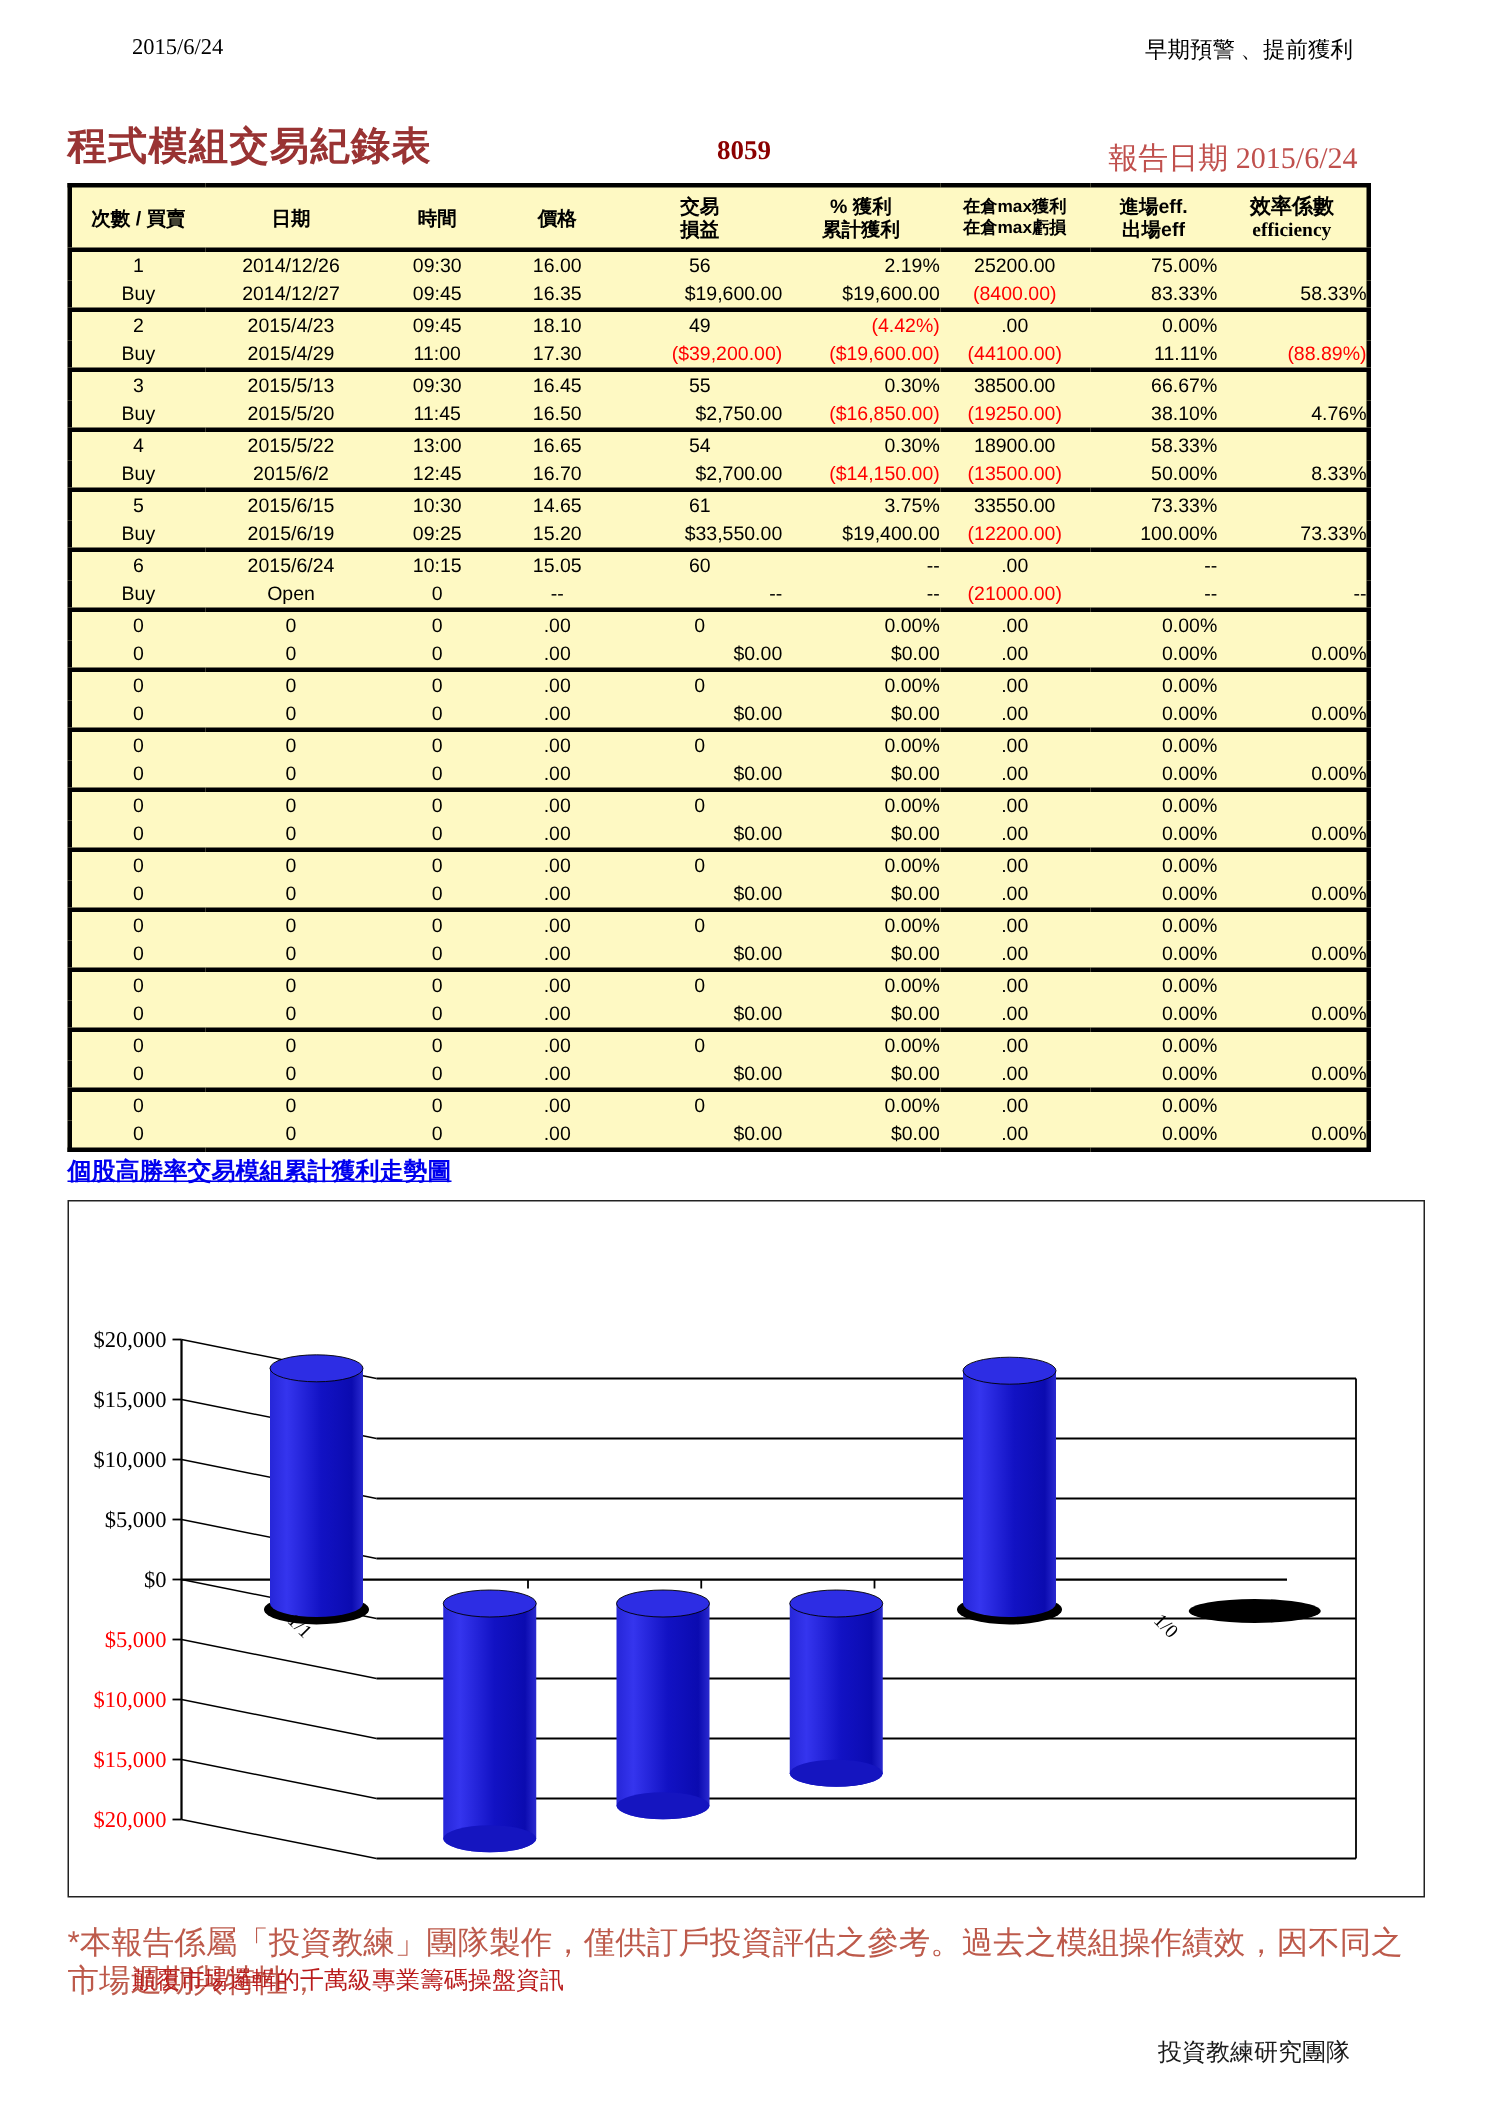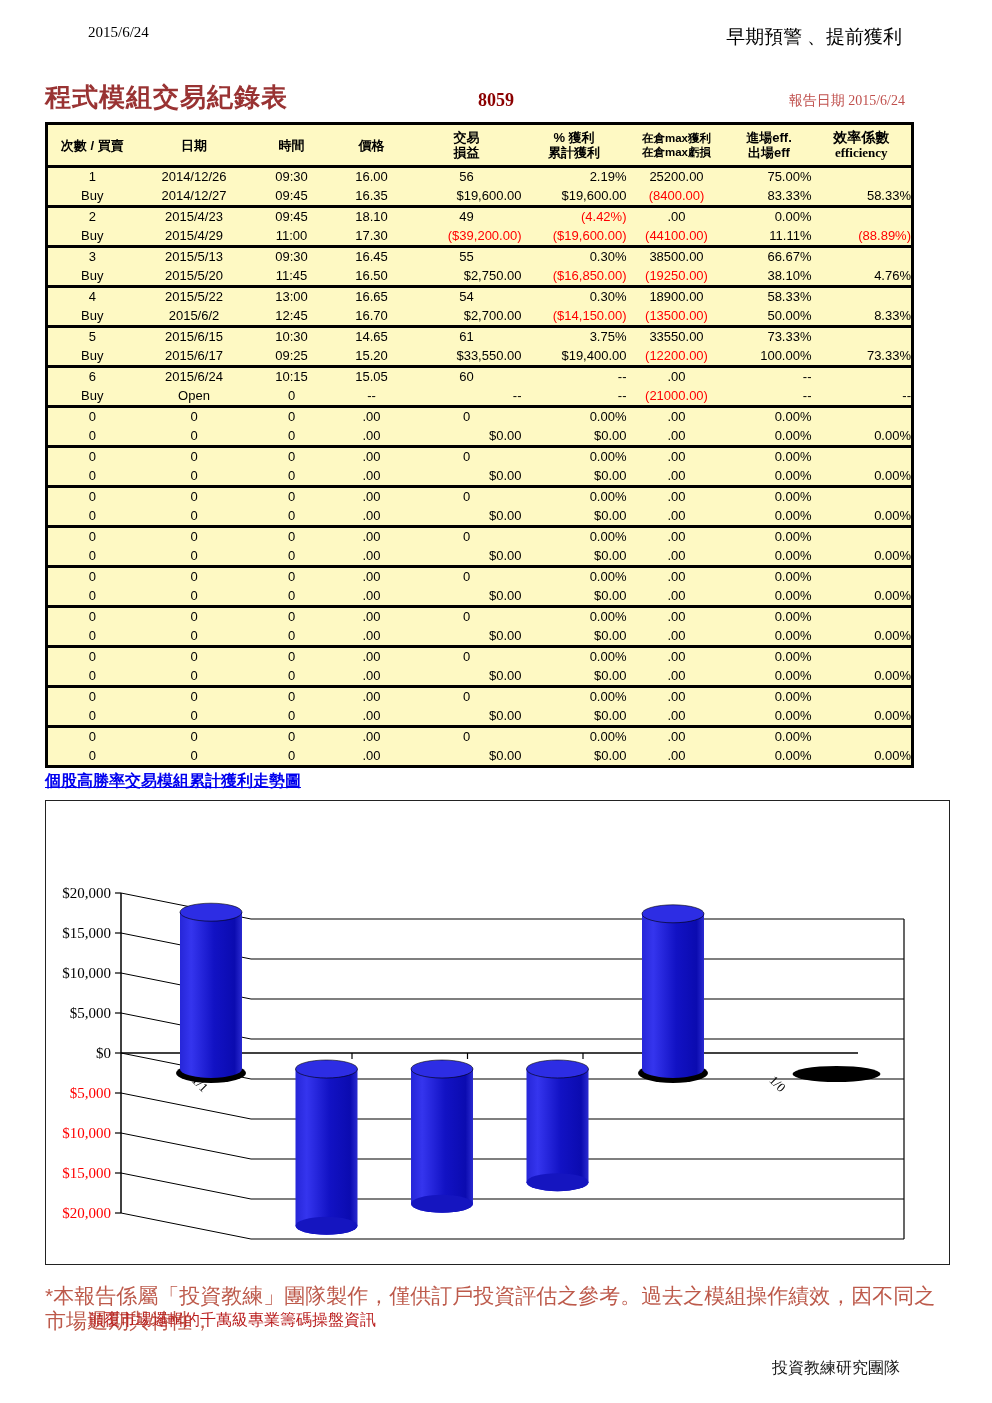--- a/index.html
+++ b/index.html
@@ -1,28 +1,28 @@
 <!DOCTYPE html>
 <html style="--c-title: #993333; --c-stock: #8b0000; --c-date: #c0504d; --c-link: #0000ee; --c-negative: #ff0000; --c-disclaimer: #bd5a4b; --c-bar: #1a1acc; --c-text: #000000;"><head>
 <meta charset="utf-8">
 <style>
   html,body{margin:0;padding:0;}
   body{width:992px;height:1403px;background:#fff;position:relative;
        font-family:"Liberation Sans",sans-serif;color:var(--c-text,#000);}
 
   .hdr-date{position:absolute;left:88px;top:24px;font-size:15px;
             font-family:"Liberation Serif",serif;}
-  .hdr-slogan{position:absolute;right:90px;top:24px;font-size:19px;
+  .hdr-slogan{position:absolute;right:90px;top:24px;font-size:15px;
             font-family:"Liberation Serif",serif;}
 
   .page-title{position:absolute;left:45px;top:80px;font-size:26px;font-weight:bold;
             color:var(--c-title);letter-spacing:1px;}
   .stock-id{position:absolute;left:478px;top:90px;width:70px;font-size:18px;font-weight:bold;
             color:var(--c-stock);font-family:"Liberation Serif",serif;}
-  .report-date{position:absolute;right:87px;top:92px;font-size:14px;
+  .report-date{position:absolute;right:87px;top:92px;font-size:20px;
             color:var(--c-date);font-family:"Liberation Serif",serif;}
 
   table.trade{position:absolute;left:45px;top:122px;width:866px;
             border-collapse:collapse;border:3px solid #000;table-layout:fixed;
             background:#fef9c3;}
   table.trade thead th{font-weight:bold;font-size:13px;height:40px;padding:0;
             text-align:center;vertical-align:middle;line-height:15px;}
   table.trade thead th .h-small{font-size:11.5px;line-height:14px;}
   table.trade thead th .h-eff2{font-family:"Liberation Serif",serif;font-size:13px;}
   table.trade thead th .h-big{font-size:14px;}
@@ -213,21 +213,21 @@
         <td class="ac">10:30</td>
         <td class="ar p14">14.65</td>
         <td class="ac">61</td>
         <td class="ar p8">3.75%</td>
         <td class="ar p14">33550.00</td>
         <td class="ar p12">73.33%</td>
         <td class="ar p2"></td>
       </tr>
       <tr>
         <td class="ac">Buy</td>
-        <td class="ac">2015/6/17</td>
+        <td class="ac">2015/6/19</td>
         <td class="ac">09:25</td>
         <td class="ar p14">15.20</td>
         <td class="ar p6">$33,550.00</td>
         <td class="ar p8">$19,400.00</td>
         <td class="ar p14 red">(12200.00)</td>
         <td class="ar p12">100.00%</td>
         <td class="ar p2">73.33%</td>
       </tr>
     </tbody>
     <tbody>

